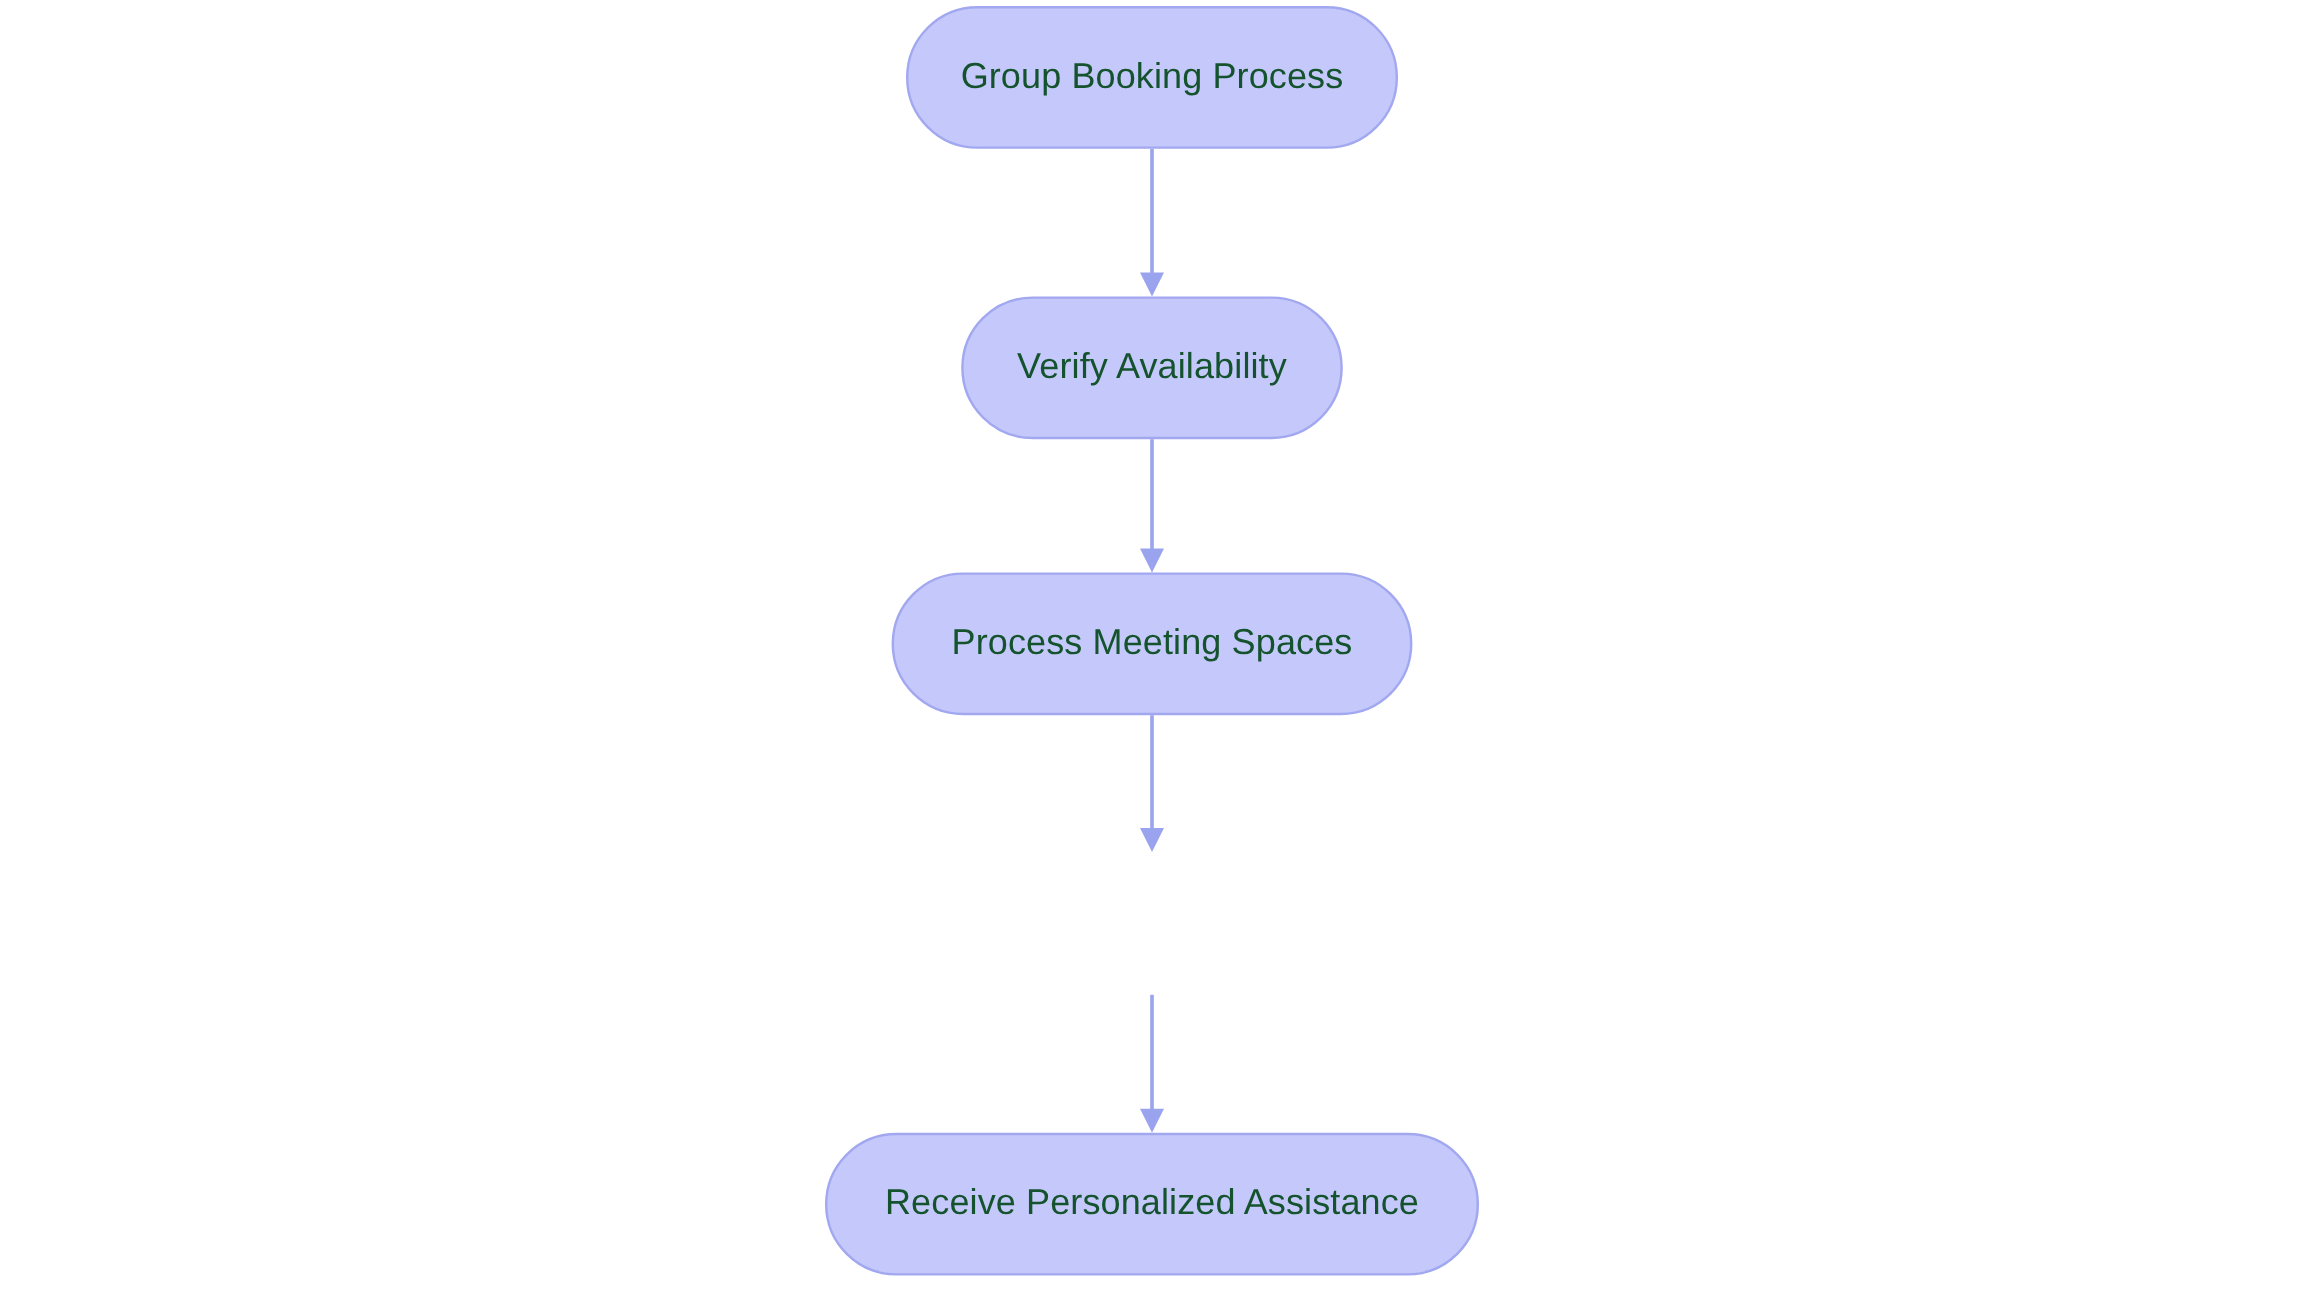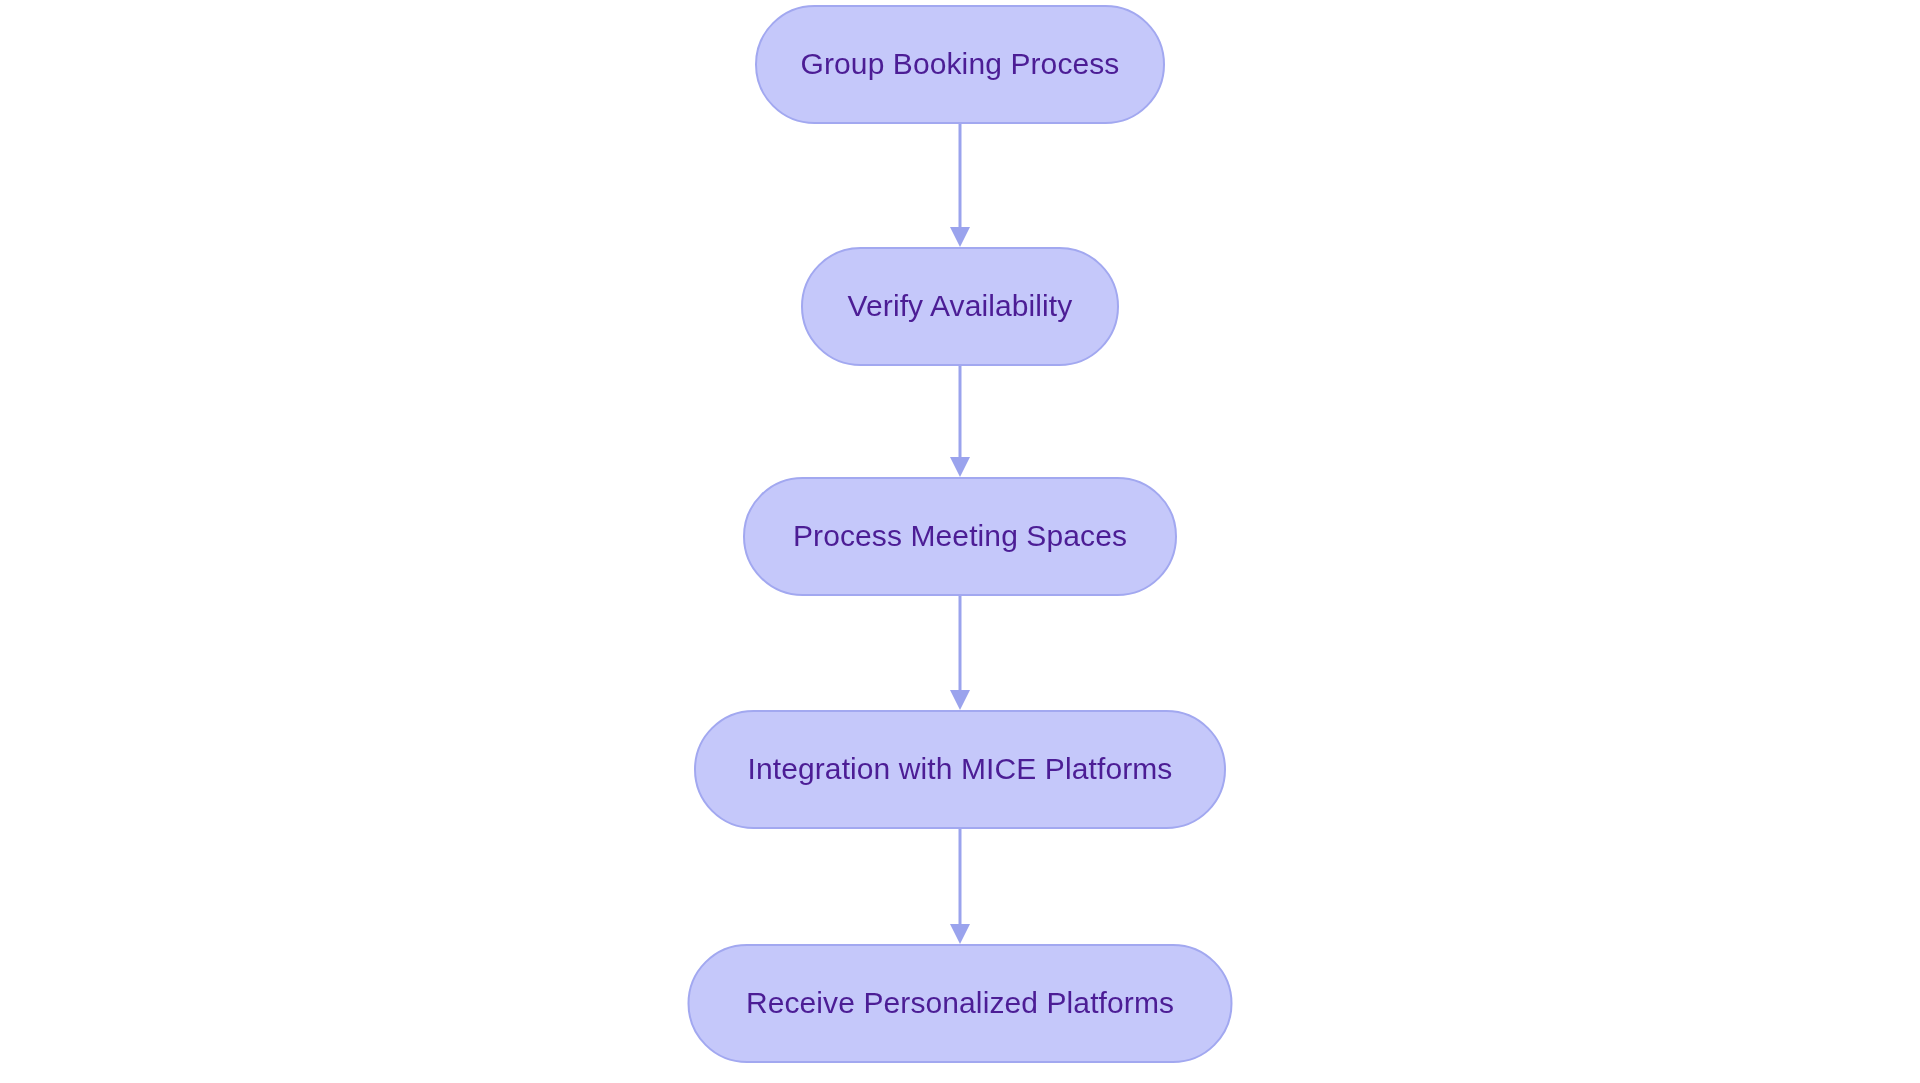--- a/index.html
+++ b/index.html
@@ -34,21 +34,21 @@
     align-items: center;
     justify-content: center;
     text-align: center;
   }
 
   .node-label {
     font-family: "Liberation Sans", "DejaVu Sans", sans-serif;
     font-size: 30px;
     font-weight: 400;
     line-height: 1.15;
-    color: #4c1d95;
+    color: #14532d;
     letter-spacing: 0.1px;
     white-space: nowrap;
     -webkit-font-smoothing: antialiased;
   }
 
   .edge {
     position: absolute;
     transform: translateX(-50%);
     overflow: visible;
   }
@@ -89,26 +89,23 @@
 
   <div class="node" style="left:960px; top:477px; width:434px;">
     <span class="node-label">Process Meeting Spaces</span>
   </div>
 
   <svg class="edge" style="left:960px; top:596px; width:24px; height:114px;" viewBox="0 0 24 114">
     <line class="edge-line" x1="12" y1="0" x2="12" y2="97"></line>
     <polygon class="edge-arrowhead" points="12,114 2,94 22,94"></polygon>
   </svg>
 
-  <div class="node" style="left:960px; top:710px; width:532px;">
-    <span class="node-label">Integration with MICE Platforms</span>
-  </div>
 
   <svg class="edge" style="left:960px; top:829px; width:24px; height:115px;" viewBox="0 0 24 115">
     <line class="edge-line" x1="12" y1="0" x2="12" y2="98"></line>
     <polygon class="edge-arrowhead" points="12,115 2,95 22,95"></polygon>
   </svg>
 
   <div class="node" style="left:960px; top:944px; width:545px;">
-    <span class="node-label">Receive Personalized Platforms</span>
+    <span class="node-label">Receive Personalized Assistance</span>
   </div>
 
 </div>
 
 </body></html>

